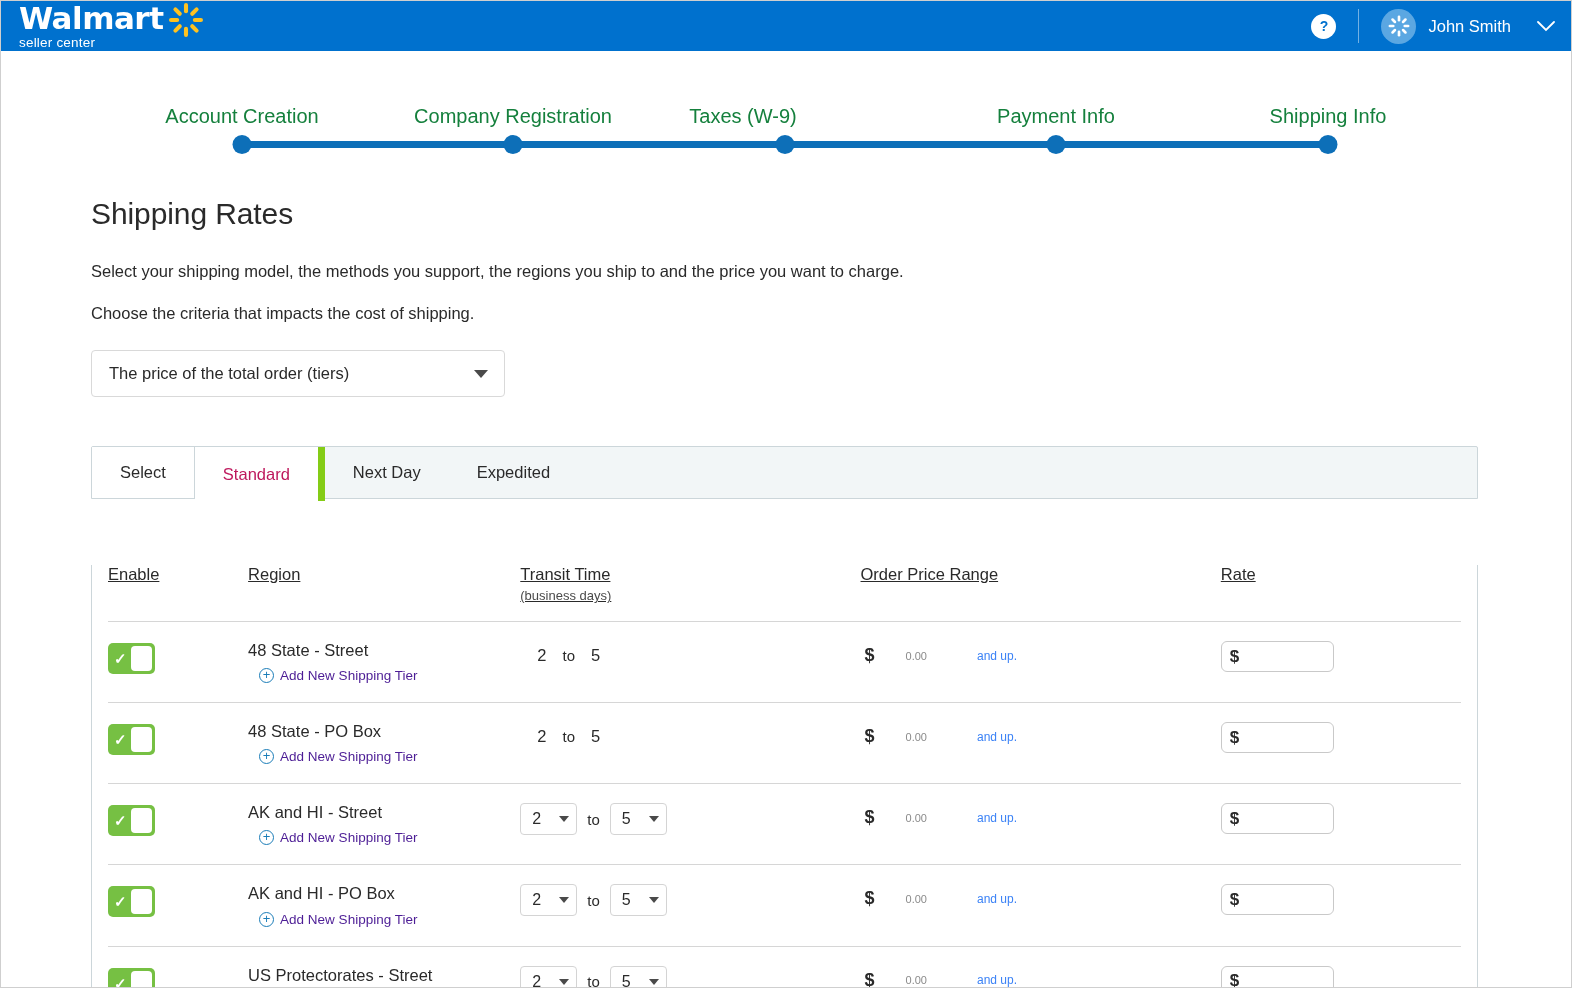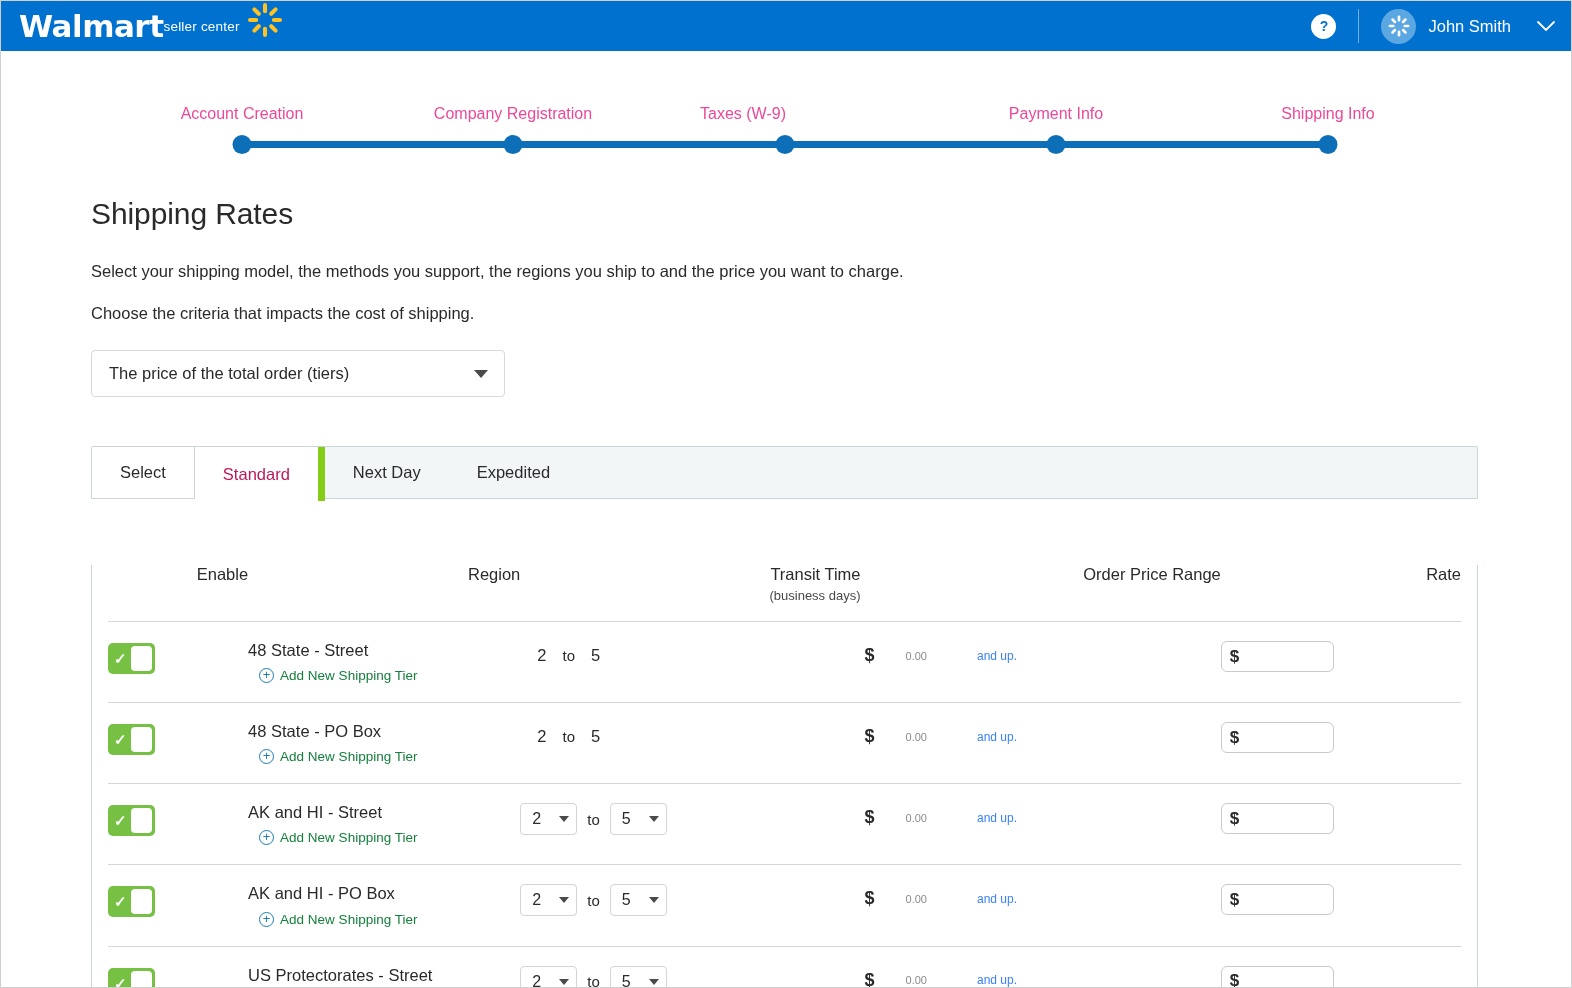--- a/index.html
+++ b/index.html
@@ -33,22 +33,22 @@
     box-sizing: border-box;
   }
   .brand {
     display: flex;
     align-items: center;
     position: relative;
     height: 50px;
   }
   .brand-text {
     display: flex;
-    flex-direction: row;
-    align-items: center;
+    flex-direction: column;
+    align-items: flex-start;
     line-height: 1;
   }
   .brand-word {
     color: #ffffff;
     font-size: 31px;
     font-weight: bold;
     letter-spacing: -0.5px;
     font-family: "DejaVu Sans", sans-serif;
   }
   .brand-sub {
@@ -118,22 +118,22 @@
     padding: 0 0 0 0;
     height: 70px;
   }
   .step-labels {
     position: relative;
     height: 24px;
   }
   .step-label {
     position: absolute;
     transform: translateX(-50%);
-    font-size: 16px;
-    color: #ec4899;
+    font-size: 20px;
+    color: #15803d;
     white-space: nowrap;
   }
   .step-track {
     position: absolute;
     left: 241px;
     right: 0;
     width: 1087px;
     top: 36px;
     height: 7px;
     background: #0d6fb8;
@@ -246,27 +246,28 @@
   }
 
   
   table.rates {
     width: 100%;
     border-collapse: collapse;
     margin-top: 66px;
     table-layout: fixed;
   }
   table.rates th {
-    text-align: right;
+    text-align: left;
     font-weight: normal;
     font-size: 16.5px;
     color: #2a2a2a;
     padding: 0 0 18px 0;
     vertical-align: top;
     border-bottom: 1px solid #d6d6d6;
+    text-decoration: underline;
   }
   .sub-label {
     display: block;
     font-size: 13px;
     color: #4a4a4a;
     margin-top: 4px;
   }
   table.rates td {
     padding: 19px 0 19px 0;
     border-bottom: 1px solid #d6d6d6;
@@ -332,21 +333,21 @@
     position: relative;
     flex: none;
   }
   .plus-circle span {
     position: absolute;
     left: 0; right: 0; top: -1px;
     font-size: 13px;
     line-height: 13px;
   }
   .add-tier-label {
-    color: #15803d;
+    color: #4c1d95;
     font-size: 13.5px;
   }
 
   .transit-plain {
     display: flex;
     align-items: center;
     gap: 16px;
     padding-left: 17px;
     margin-top: 5px;
   }

